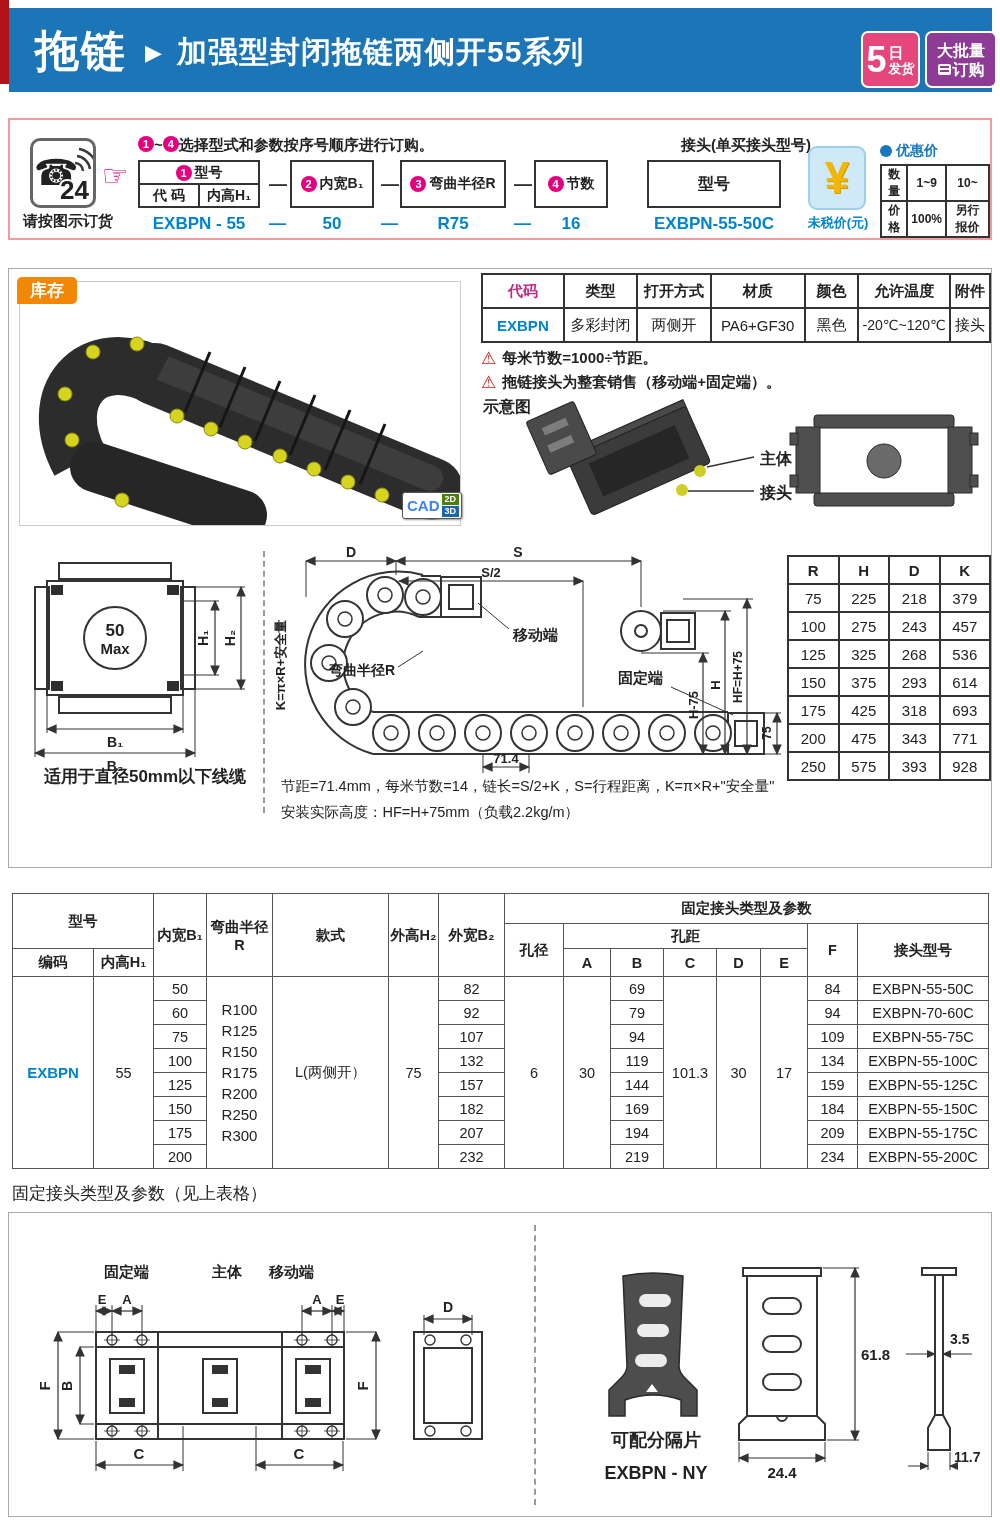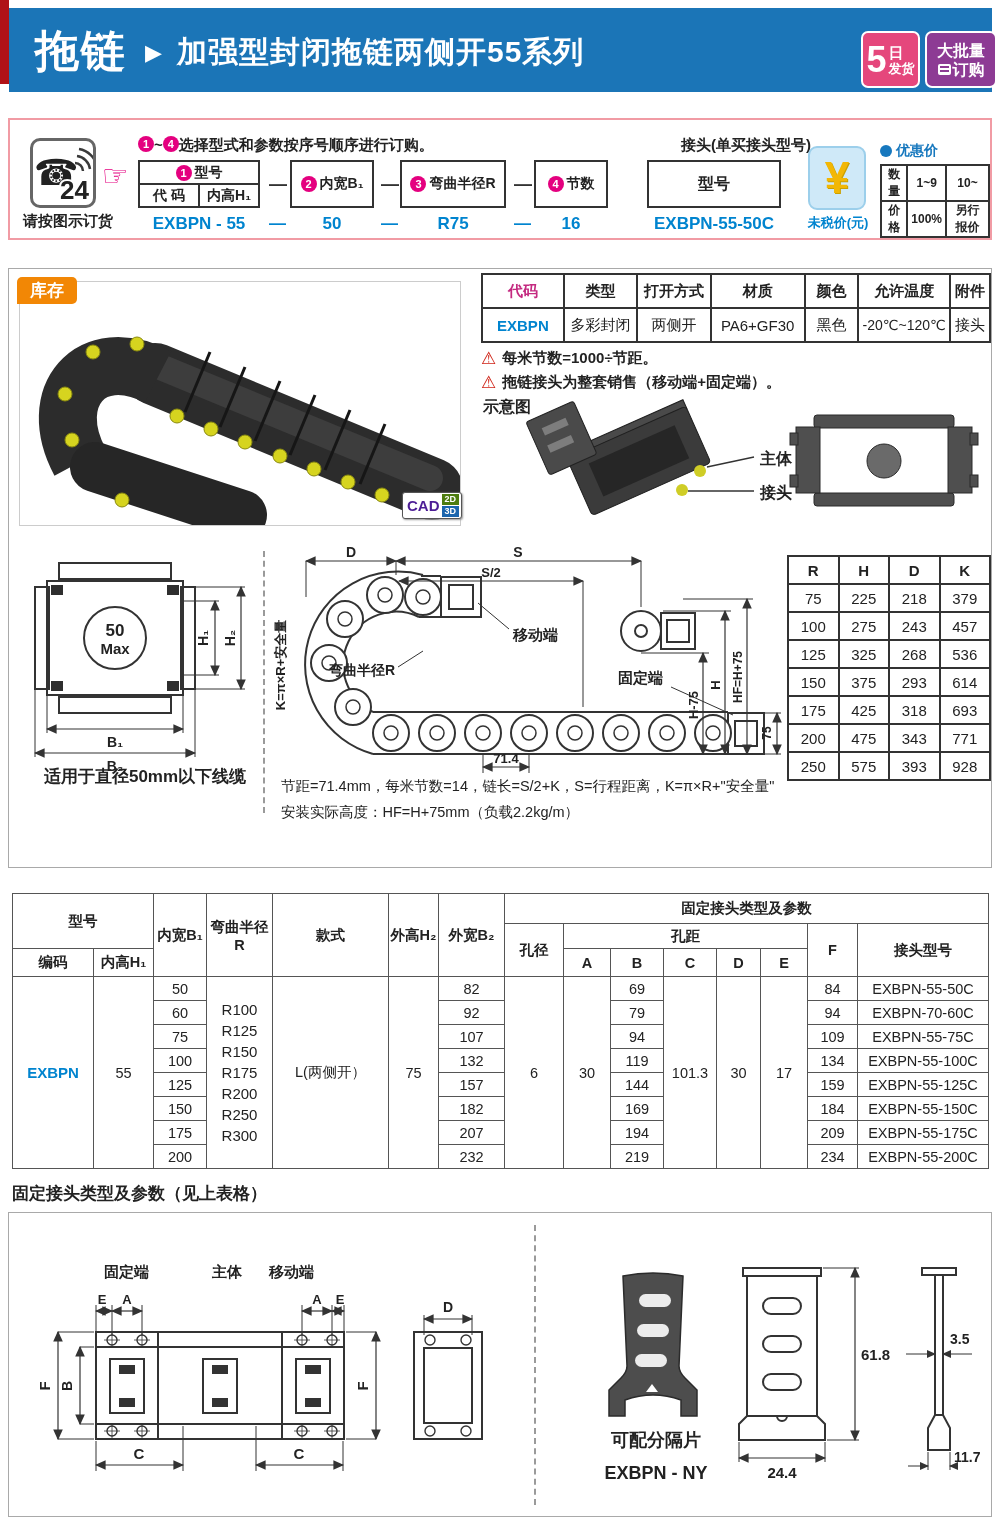--- a/index.html
+++ b/index.html
@@ -55,21 +55,21 @@
   .legend{left:870px;top:22px;font-size:14px;font-weight:bold;color:#1778be;display:flex;align-items:center;gap:4px;}
   .dot{width:12px;height:12px;border-radius:50%;background:#1778be;display:inline-block;}
   .ptable{left:870px;top:44px;border-collapse:collapse;}
   .ptable td{border:2px solid #333;font-size:12px;font-weight:bold;text-align:center;height:20px;padding:0 3px;}
   
   .mainbox{left:8px;top:268px;width:984px;height:600px;border:1px solid #a9a9a9;box-sizing:border-box;}
   .stock{left:8px;top:8px;width:60px;height:27px;background:#f28705;border-radius:5px 5px 5px 0;
          color:#fff;font-size:17px;font-weight:bold;display:flex;align-items:center;justify-content:center;}
   .photo{left:10px;top:12px;width:442px;height:245px;border:1px solid #ccc;box-sizing:border-box;}
   .cadb{left:382px;top:210px;display:flex;align-items:center;background:#fff;border:1px solid #555;border-radius:3px;padding:1px 2px;box-shadow:1px 1px 2px #999;}
-  .cadb .c{font-size:15px;font-weight:bold;color:#4c1d95;padding:0 2px;}
+  .cadb .c{font-size:15px;font-weight:bold;color:#3b82f6;padding:0 2px;}
   .cadb .col{display:flex;flex-direction:column;gap:1px;}
   .cadb .d2{background:#4d7c0f;color:#fff;font-size:9px;font-weight:bold;padding:0 3px;line-height:11px;}
   .cadb .d3{background:#1b65ad;color:#fff;font-size:9px;font-weight:bold;padding:0 3px;line-height:11px;}
   .spec{left:472px;top:4px;border-collapse:collapse;table-layout:fixed;}
   .spec td{border:2px solid #333;text-align:center;font-size:15px;height:32px;padding:0 1px;overflow:hidden;}
   .spec .hd{font-weight:bold;}
   .spec .mag{color:#c42a80;font-weight:bold;}
   .spec .blue{color:#0084cf;font-weight:bold;}
   .warnline{left:472px;font-size:15px;font-weight:bold;display:flex;align-items:center;gap:6px;}
   .warn-ico{color:#cf2317;font-size:17px;line-height:17px;}
@@ -79,21 +79,21 @@
   .notes{left:272px;top:504px;width:505px;font-size:14.5px;font-weight:normal;line-height:26px;}
   .rhdk{left:778px;top:286px;border-collapse:collapse;table-layout:fixed;}
   .rhdk td{border:2px solid #333;width:50px;height:24px;text-align:center;font-size:15px;}
   .rhdk .hd{font-weight:bold;}
   
   .mtab{left:12px;top:893px;border-collapse:collapse;table-layout:fixed;background:#fff;}
   .mtab td{border:1px solid #555;text-align:center;font-size:14.5px;padding:0;}
   .mtab .hd{font-weight:bold;font-size:14.5px;}
   .mtab .blue{color:#0084cf;font-weight:bold;font-size:15px;}
   .mtab .rad div{line-height:21px;font-size:15px;}
-  .btitle{left:12px;top:1182px;font-size:17px;font-weight:bold;}
+  .btitle{left:12px;top:1182px;font-size:17px;font-weight:normal;}
   .botbox{left:8px;top:1212px;width:984px;height:305px;border:1px solid #a9a9a9;box-sizing:border-box;}
   .blbl{font-size:15px;font-weight:bold;}
   .sepcap{width:190px;text-align:center;font-size:18px;font-weight:bold;}
   svg text{font-family:"Liberation Sans","DejaVu Sans",sans-serif;fill:#222;}
 </style>
 </head>
 <body>
 
 <div class="page">
 

